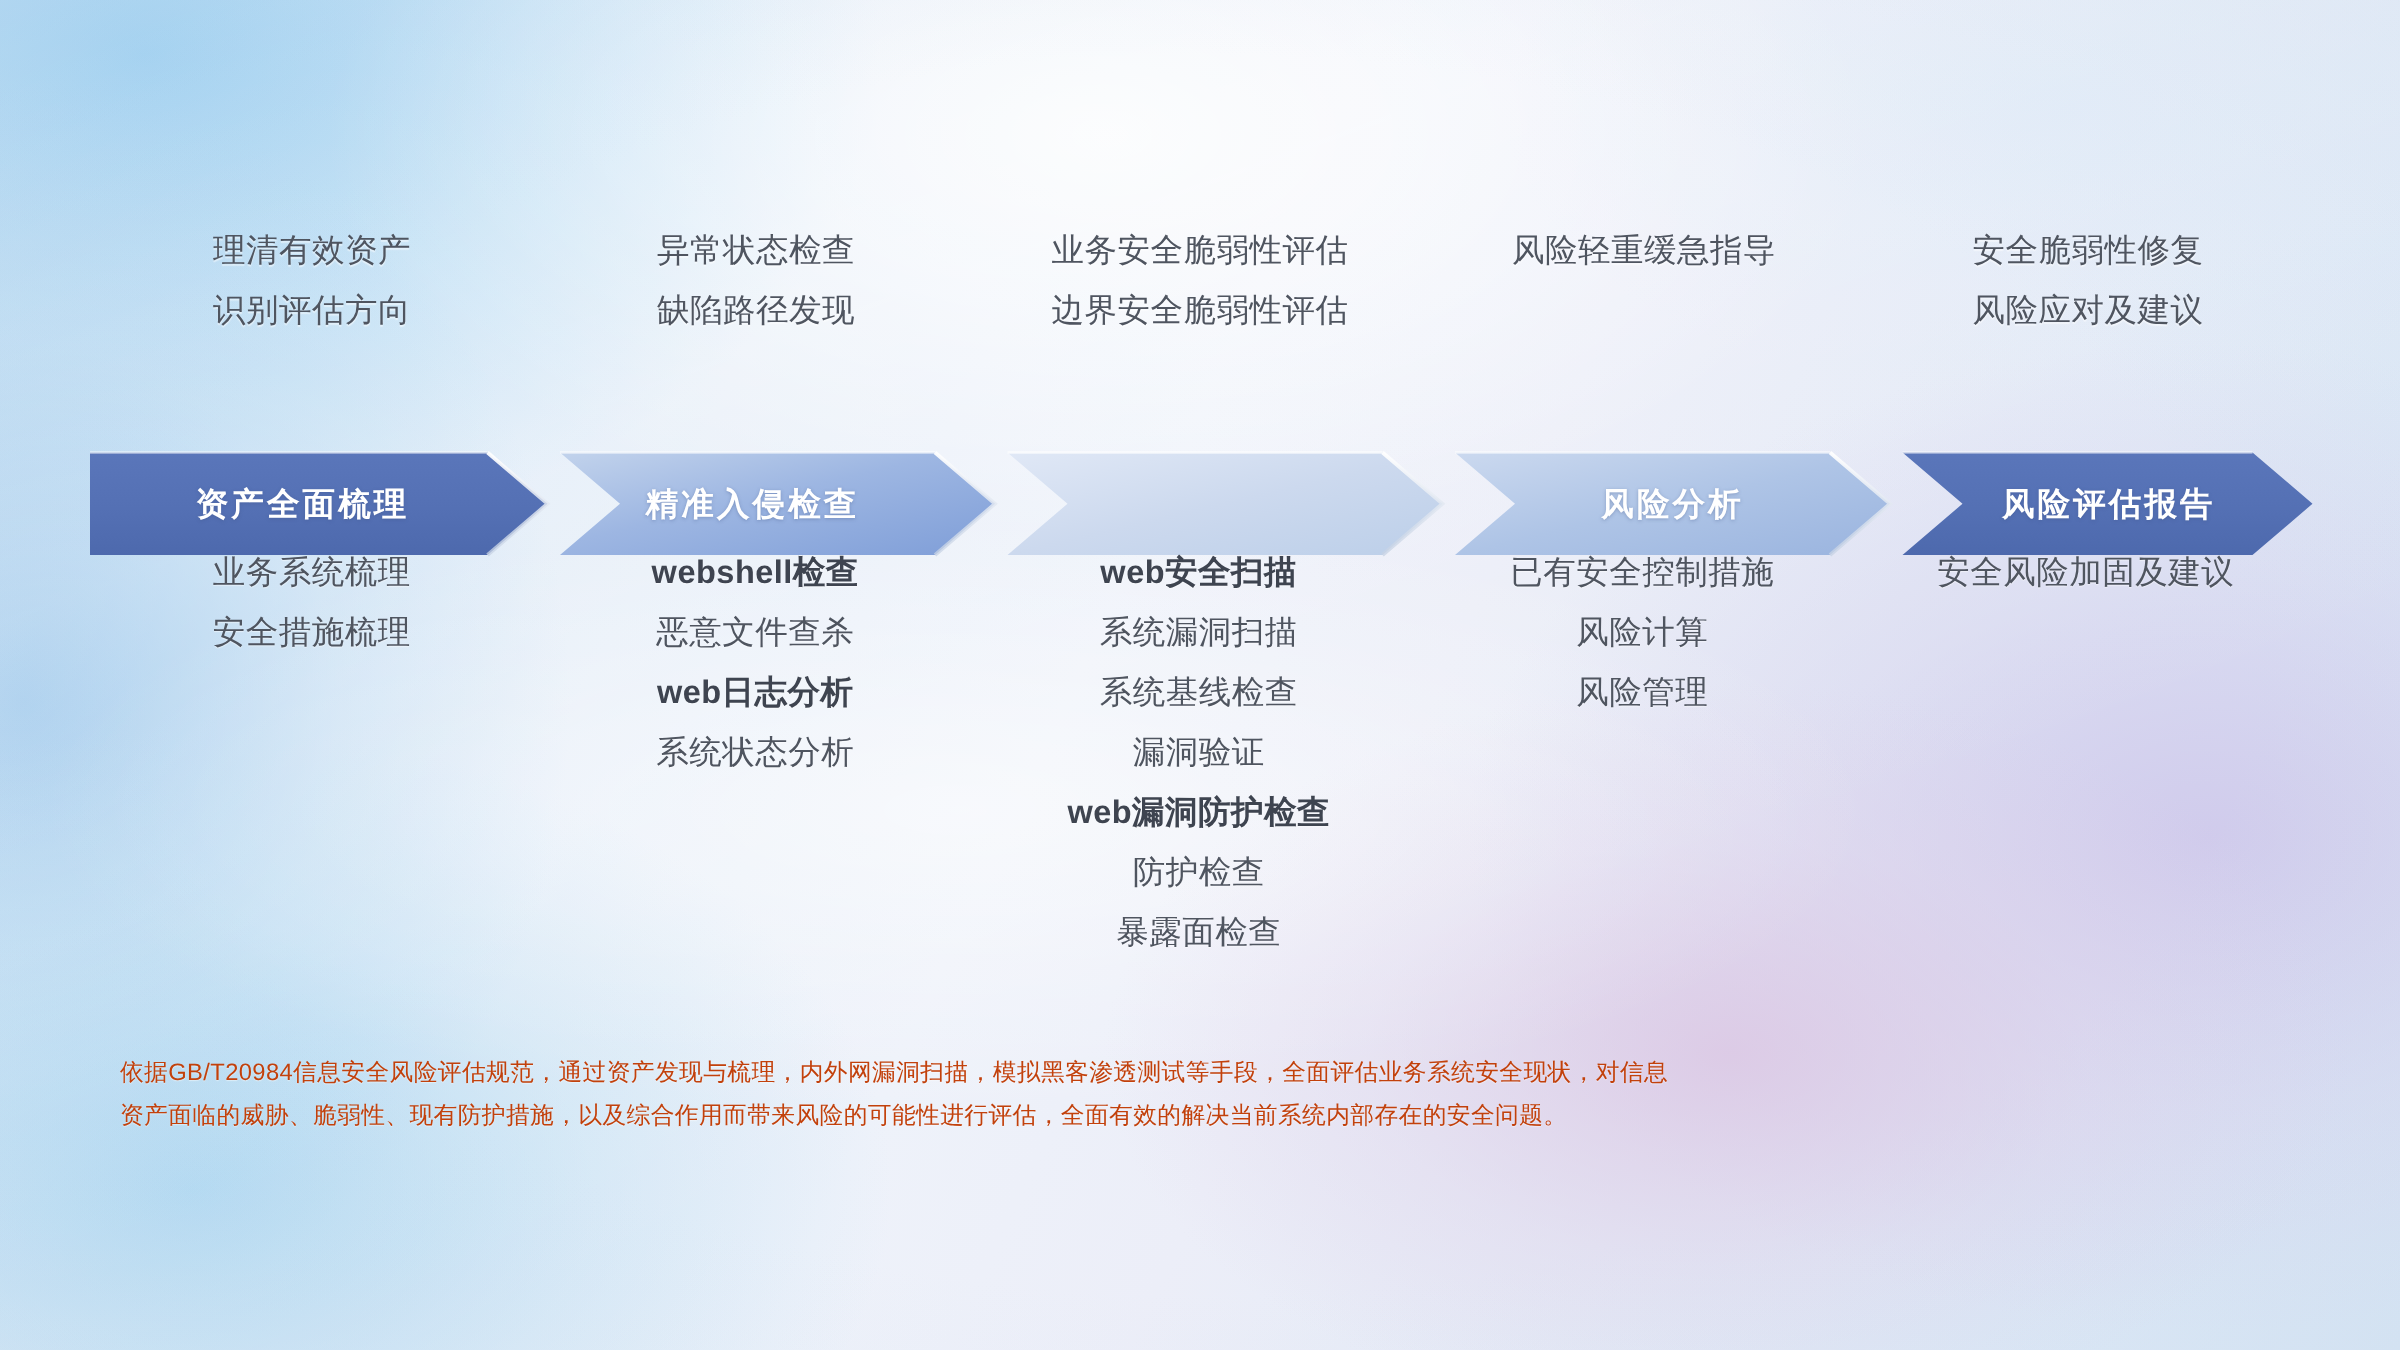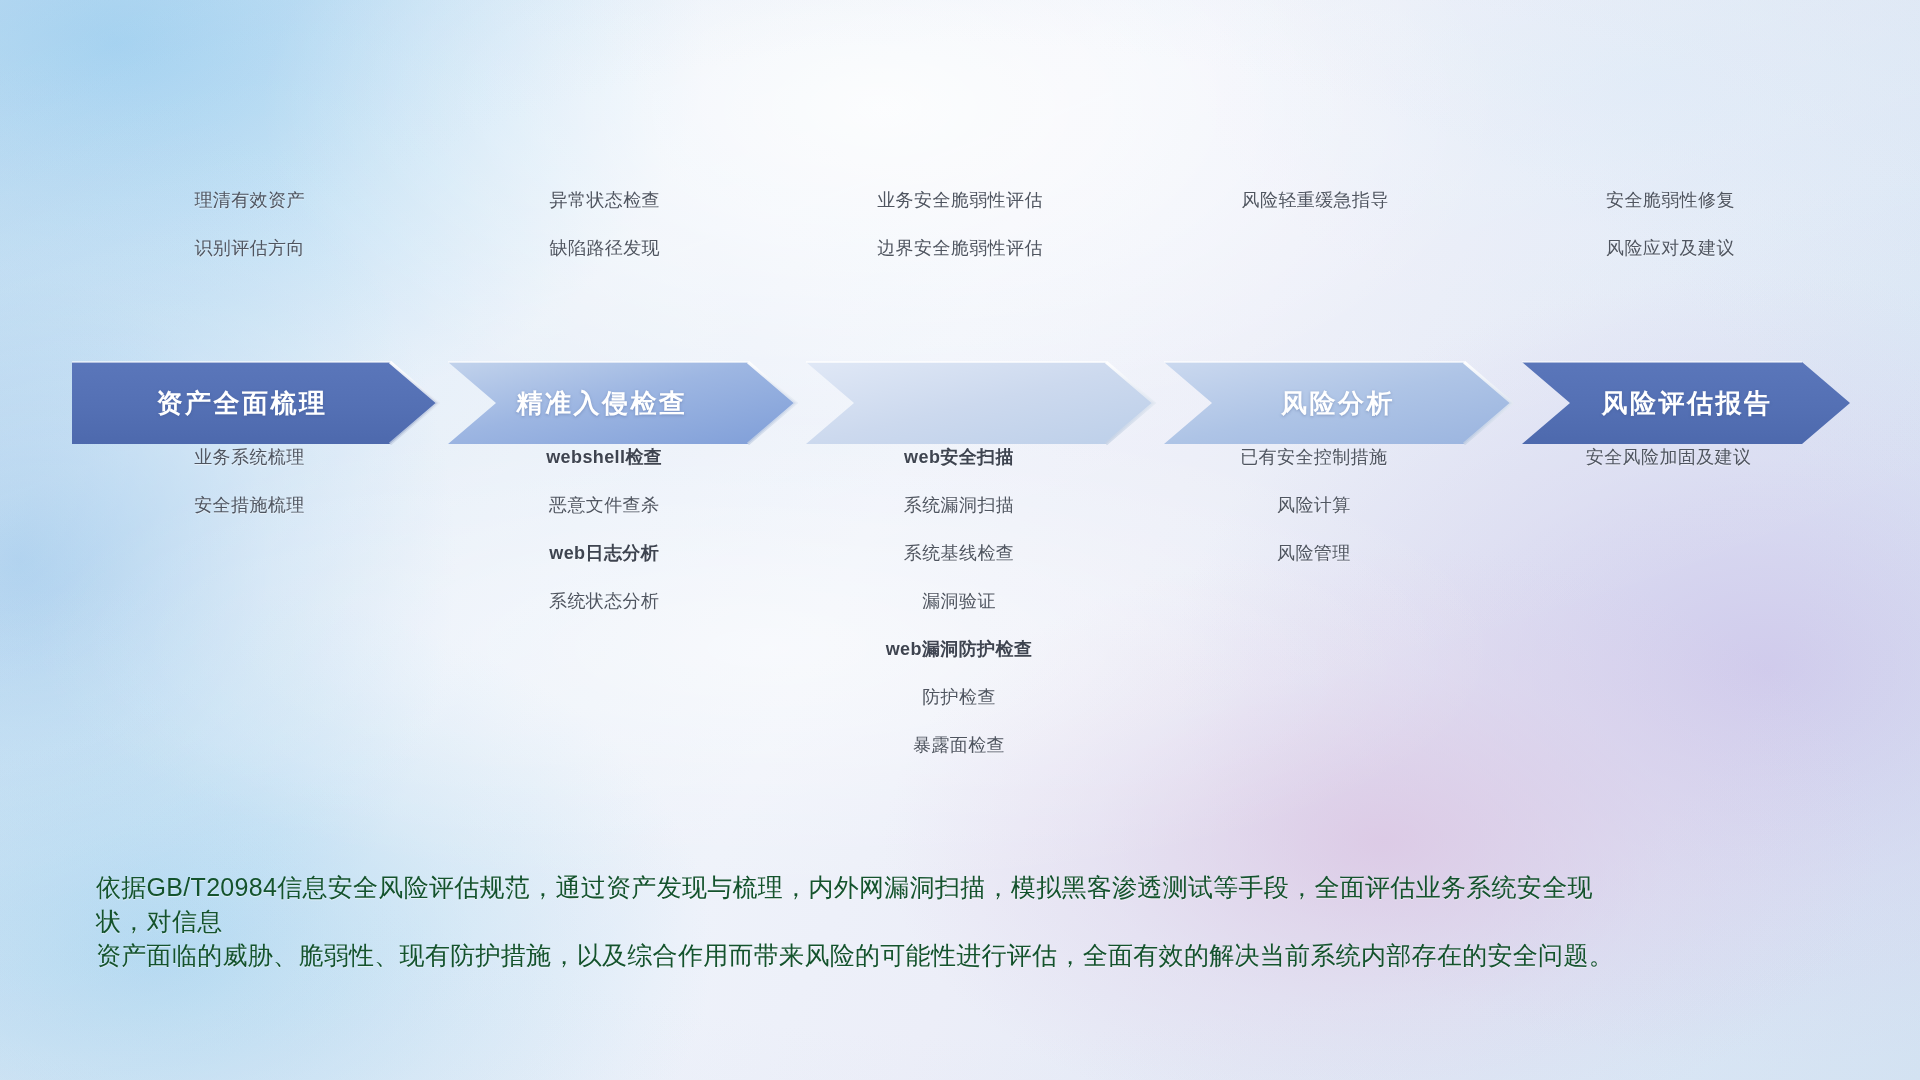--- a/index.html
+++ b/index.html
@@ -89,21 +89,21 @@
     margin-top:32px;
   }
   .col {
     flex:1 1 0;
     display:flex;
     flex-direction:column;
     align-items:center;
     gap:8px;
   }
   .item {
-    font-size:18px;
+    font-size:26px;
     color:#4f5560;
     line-height:40px;
     letter-spacing:0.4px;
     white-space:nowrap;
     text-shadow:0 1px 1px rgba(255,255,255,0.55);
   }
   .item.bold { font-weight:bold; color:#3e4450; }
 
   
   #banner {
@@ -134,25 +134,25 @@
   }
   .chev-label.blue {
     color:#4a5fa8;
     text-shadow:0 1px 2px rgba(255,255,255,0.55);
   }
 
   
   #footer {
     position:absolute;
     left:96px;
-    top:870px;
+    top:842px;
     width:1520px;
-    font-size:25px;
+    font-size:19px;
     line-height:34px;
-    color:#14532d;
+    color:#c2410c;
     letter-spacing:0.3px;
     text-shadow:0 1px 1px rgba(255,255,255,0.5);
   }
   #footer p { margin:0; }
 </style>
 </head>
 <body>
 
 <div id="bg">
   <div class="bg-layer bg-base"></div>

